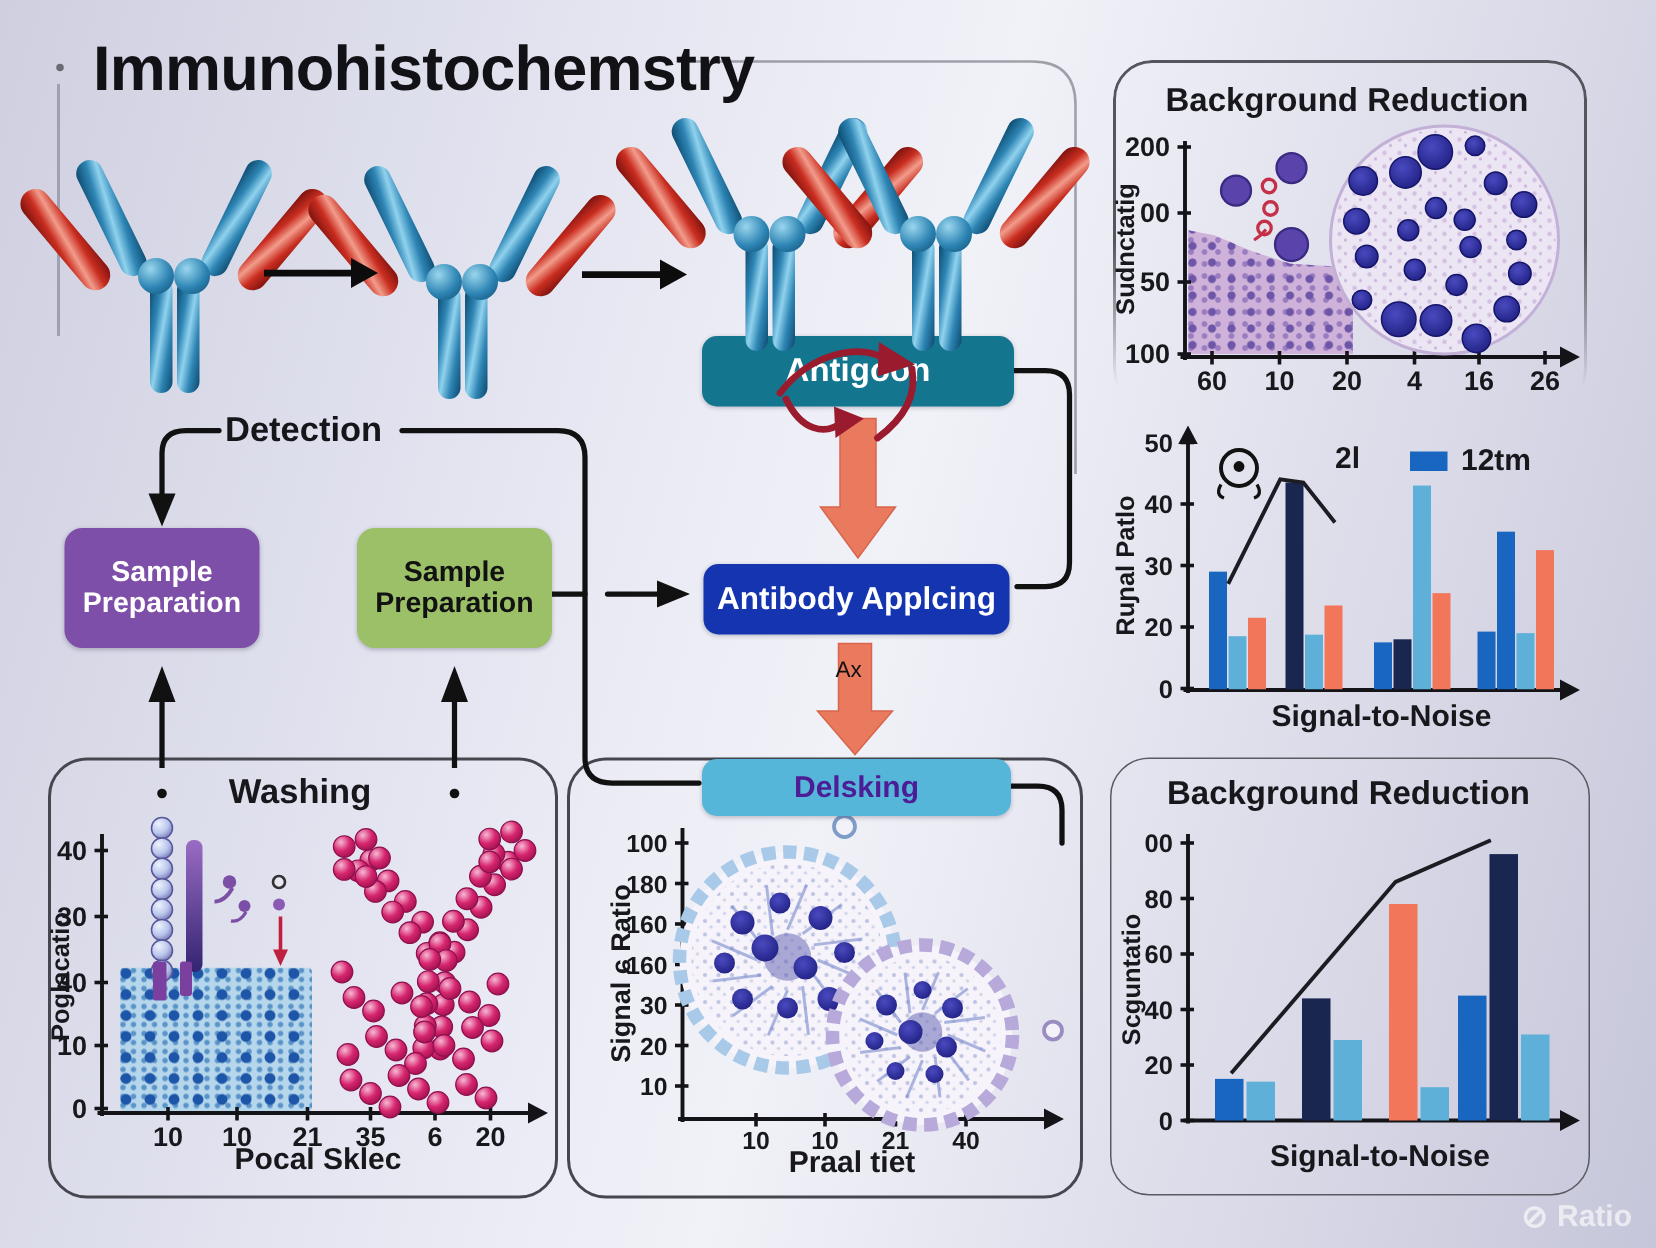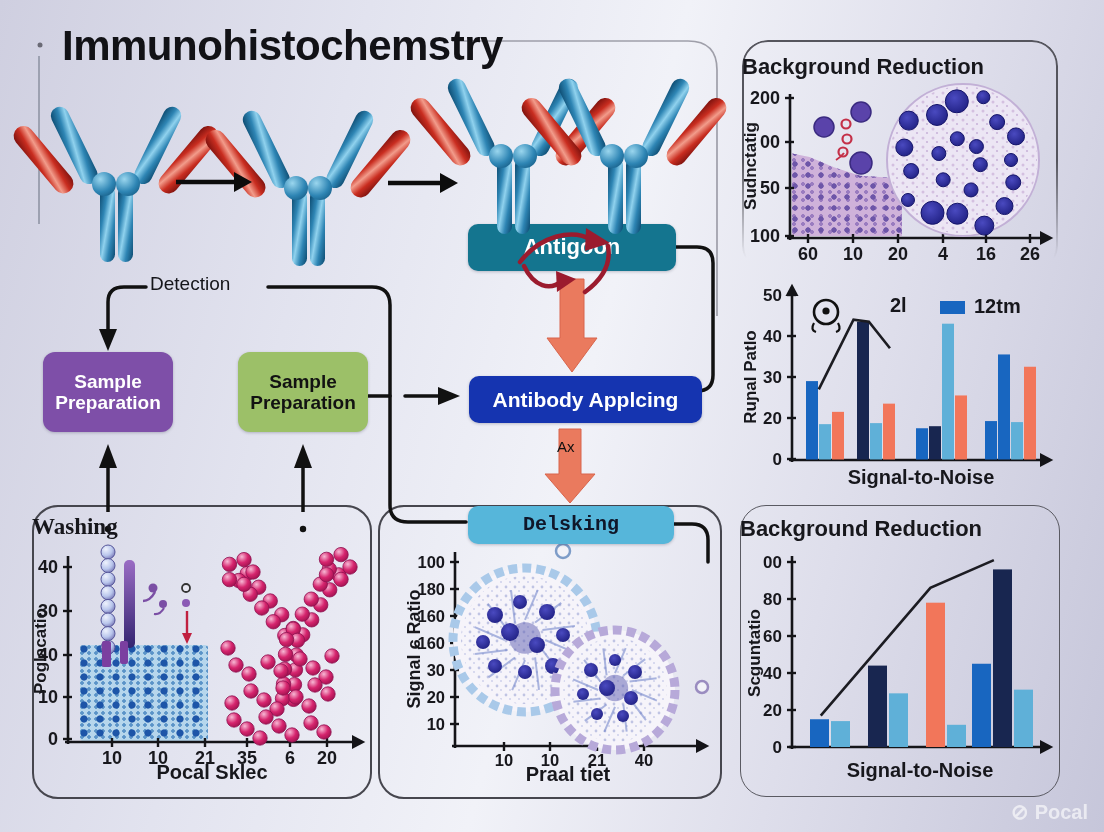--- a/index.html
+++ b/index.html
@@ -7,28 +7,28 @@
   #stage{position:relative;width:1104px;height:832px;overflow:hidden;
     background:linear-gradient(105deg,#cfcfe0 0%,#e2e3ef 28%,#f1f2f8 52%,#dedeeb 74%,#c6c6da 100%);}
   svg{position:absolute;left:0;top:0;}
   svg text{font-family:"Liberation Sans",sans-serif;}
   
   .panel{position:absolute;border:2px solid #46464e;border-radius:26px;}
   .panel.light{border-color:#5a5a62;border-width:1.8px;}
   .panel.fadeb{border-color:#55555d;
     -webkit-mask-image:linear-gradient(180deg,#000 52%,rgba(0,0,0,0) 94%);
     mask-image:linear-gradient(180deg,#000 52%,rgba(0,0,0,0) 94%);}
-  .panel-title{position:absolute;text-align:left;font-weight:700;color:#17171c;}
+  .panel-title{position:absolute;text-align:center;font-weight:700;color:#17171c;}
   
   .main-title{position:absolute;left:62px;top:22px;font-size:42px;font-weight:700;color:#121216;letter-spacing:-0.5px;}
   
   .flowbox{position:absolute;border-radius:12px;display:flex;align-items:center;justify-content:center;
     text-align:center;font-weight:700;white-space:pre-line;line-height:1.12;
     box-shadow:0 1px 3px rgba(30,30,60,.25);}
-  .det-label{position:absolute;font-size:19px;font-weight:400;color:#15151a;}
+  .det-label{position:absolute;font-size:23px;font-weight:700;color:#15151a;}
   .ax-label{position:absolute;font-size:15px;font-weight:400;color:#111;}
   
   .ab{position:absolute;width:132px;height:162px;}
   .ab div{position:absolute;border-radius:10px;}
   .ab .bl{background:linear-gradient(100deg,#0e4d73 4%,#2e85b4 30%,#90d2ee 50%,#2e85b4 72%,#0e4d73 97%);}
   .ab .rd{background:linear-gradient(100deg,#7d120e 4%,#c92d20 30%,#f29c8b 50%,#c92d20 72%,#7d120e 97%);}
   .ab .red-l{width:20px;height:82px;left:2px;top:10px;transform:rotate(-40deg);transform-origin:50% 85%;}
   .ab .red-r{width:20px;height:82px;left:110px;top:10px;transform:rotate(40deg);transform-origin:50% 85%;}
   .ab .blue-l{width:18px;height:84px;left:30px;top:-2px;transform:rotate(-26deg);transform-origin:50% 90%;}
   .ab .blue-r{width:18px;height:84px;left:84px;top:-2px;transform:rotate(26deg);transform-origin:50% 90%;}
@@ -418,32 +418,32 @@
       <circle cx="108" cy="529" r="3.2" fill="#111"></circle>
       <line x1="303" y1="512" x2="303" y2="466" stroke="#111" stroke-width="3.5"></line>
       <polygon points="294,468 312,468 303,444" fill="#111"></polygon>
       <circle cx="303" cy="529" r="3.2" fill="#111"></circle>
       <path d="M560,279 L584,279 L584,338 L597,338 L572,372 L547,338 L560,338 Z" fill="#ea7a5e" stroke="#d8654c" stroke-width="1"></path>
       <path d="M559,429 L581,429 L581,474 L595,474 L570,503 L545,474 L559,474 Z" fill="#ea7a5e" stroke="#d8654c" stroke-width="1"></path>
     </svg>
 
   <div class="main-title">Immunohistochemstry</div>
   <div class="panel-title" style="left:742px;width:312px;top:54px;font-size:22px;">Background Reduction</div>
-  <div class="panel-title" style="left:32px;width:336px;top:514px;font-size:23px;font-family:Liberation Serif, serif;">Washing</div>
+  <div class="panel-title" style="left:32px;width:336px;top:514px;font-size:23px;">Washing</div>
   <div class="panel-title" style="left:740px;width:318px;top:516px;font-size:22px;">Background Reduction</div>
 
   <div class="det-label" style="left:150px;top:273px;">Detection</div>
 
   <div class="flowbox" id="box-prep1" style="left: 43px; top: 352px; width: 130px; height: 80px; font-size: 19px; color: rgb(255, 255, 255); background: rgb(126, 79, 168);">Sample
 Preparation</div>
   <div class="flowbox" id="box-prep2" style="left: 238px; top: 352px; width: 130px; height: 80px; font-size: 19px; color: rgb(18, 18, 18); background: rgb(156, 192, 104);">Sample
 Preparation</div>
   <div class="flowbox" id="box-antigen" style="left: 468px; top: 224px; width: 208px; height: 47px; font-size: 22px; color: rgb(255, 255, 255); border-radius: 10px; background: rgb(20, 117, 143);">Antigoon</div>
-  <div class="flowbox" id="box-antibody" style="left: 469px; top: 376px; width: 233px; height: 47px; font-size: 21px; color: rgb(255, 255, 255); border-radius: 10px; background: rgb(21, 52, 176);">Antibody Applcing</div>
-  <div class="flowbox" id="box-desking" style="left: 468px; top: 506px; width: 206px; height: 38px; font-size: 20px; color: #0f172a; border-radius: 10px; background: rgb(86, 182, 218); font-family: Liberation Mono, monospace;">Delsking</div>
+  <div class="flowbox" id="box-antibody" style="left: 469px; top: 376px; width: 204px; height: 47px; font-size: 21px; color: rgb(255, 255, 255); border-radius: 10px; background: rgb(21, 52, 176);">Antibody Applcing</div>
+  <div class="flowbox" id="box-desking" style="left: 468px; top: 506px; width: 206px; height: 38px; font-size: 20px; color: #4c1d95; border-radius: 10px; background: rgb(86, 182, 218);">Delsking</div>
 
   <div class="ax-label" style="left:557px;top:438px;">Ax</div>
 
   <div class="ab" id="ab1" style="left:50px;top:102px;">
     <div class="rd red-l"></div>
     <div class="rd red-r"></div>
     <div class="bl blue-l"></div>
     <div class="bl blue-r"></div>
     <div class="bl leg-l"></div>
     <div class="bl leg-r"></div>
@@ -488,15 +488,15 @@
       <polygon points="440,173 440,193 458,183" fill="#0c0c0c"></polygon>
       <path d="M520,262 C540,236 572,228 592,240" stroke="#9b1b2e" stroke-width="4.5" fill="none" stroke-linecap="round"></path>
       <polygon points="586,228 610,243 585,251" fill="#9b1b2e"></polygon>
       <path d="M524,266 C534,287 550,291 562,281" stroke="#9b1b2e" stroke-width="4.5" fill="none" stroke-linecap="round"></path>
       <polygon points="556,271 576,279 557,292" fill="#9b1b2e"></polygon>
       <path d="M585,292 C604,278 611,262 608,246" stroke="#9b1b2e" stroke-width="4.5" fill="none" stroke-linecap="round"></path>
     </svg>
 
   <div class="watermark">
     <span class="glyph">⊘</span>
-    <span>Pocal</span>
+    <span>Ratio</span>
   </div>
 </div>
 
 </body></html>

